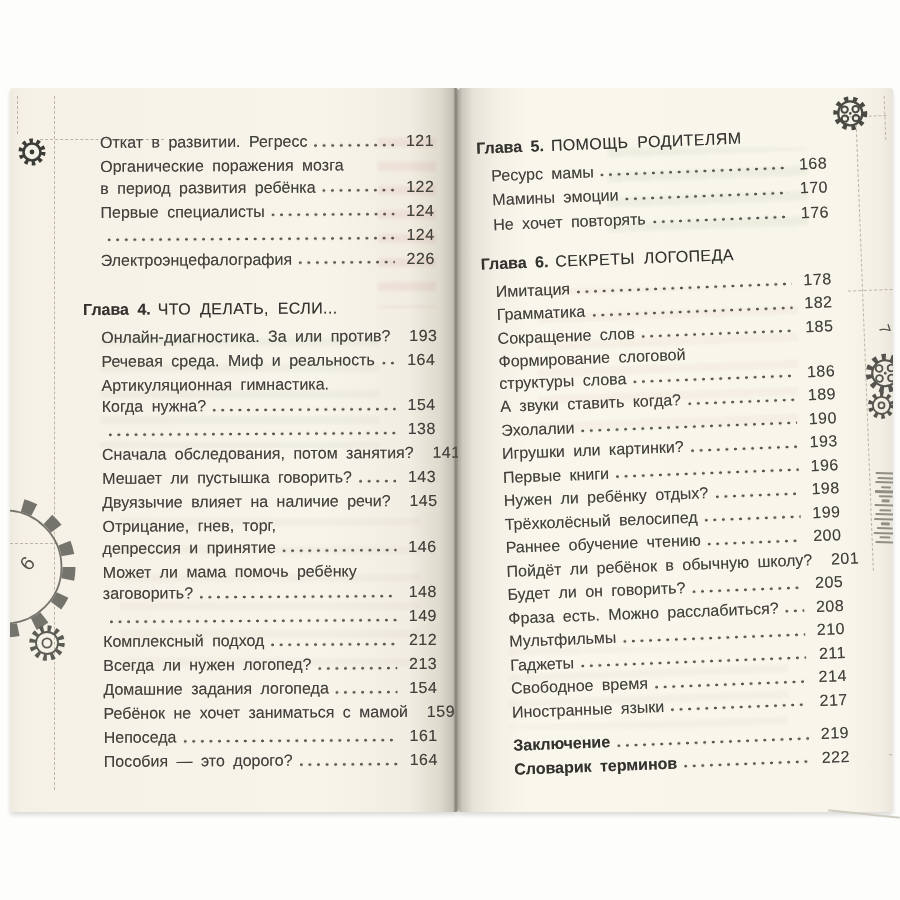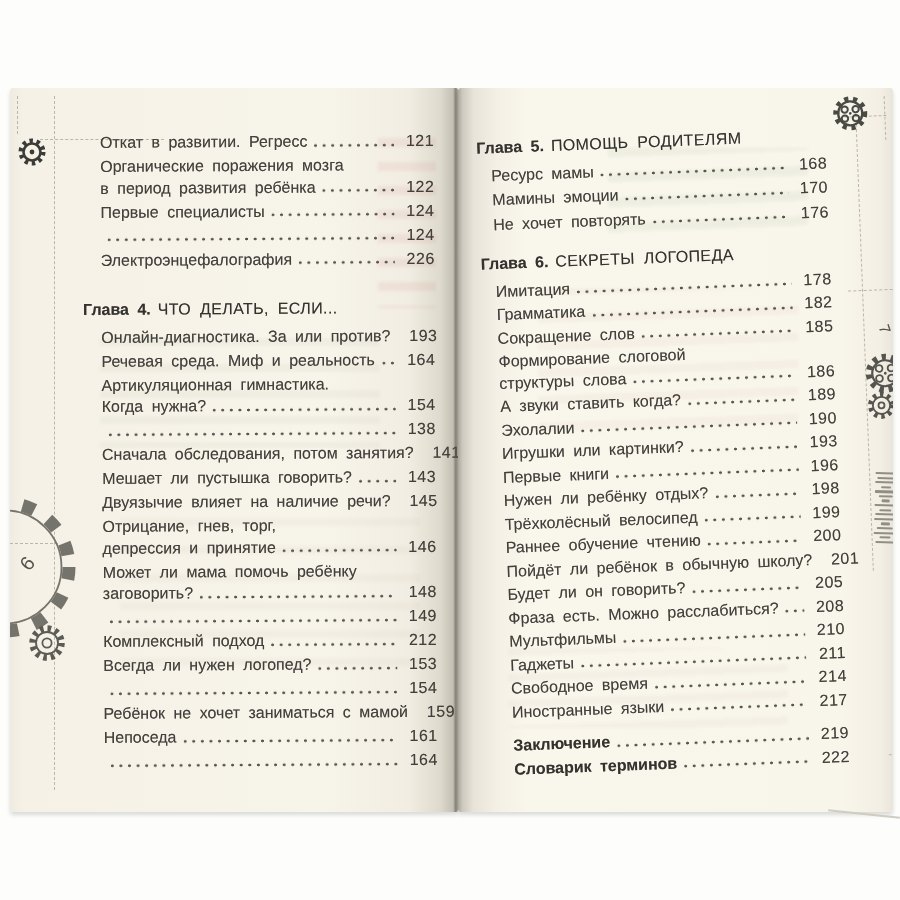--- a/index.html
+++ b/index.html
@@ -202,45 +202,47 @@
             <div class="tl">
               <span class="t">Комплексный подход</span>
               <span class="dots"></span>
               <span class="pg">212</span>
             </div>
           </div>
           <div class="row">
             <div class="tl">
               <span class="t">Всегда ли нужен логопед?</span>
               <span class="dots"></span>
-              <span class="pg">153</span>
-            </div>
-          </div>
-          <div class="row">
-            <div class="tl">
+              <span class="pg">213</span>
+            </div>
+          </div>
+          <div class="row">
+            <div class="tl">
+              <span class="t">Домашние задания логопеда</span>
               <span class="dots"></span>
               <span class="pg">154</span>
             </div>
           </div>
           <div class="row">
             <div class="tl">
               <span class="t">Ребёнок не хочет заниматься с мамой</span>
               <span class="dots"></span>
               <span class="pg">159</span>
             </div>
           </div>
           <div class="row">
             <div class="tl">
               <span class="t">Непоседа</span>
               <span class="dots"></span>
               <span class="pg">161</span>
             </div>
           </div>
           <div class="row">
             <div class="tl">
+              <span class="t">Пособия — это дорого?</span>
               <span class="dots"></span>
               <span class="pg">164</span>
             </div>
           </div>
         </div>
     </div>
   </div>
 
   <div class="page" id="rightPage">
 

